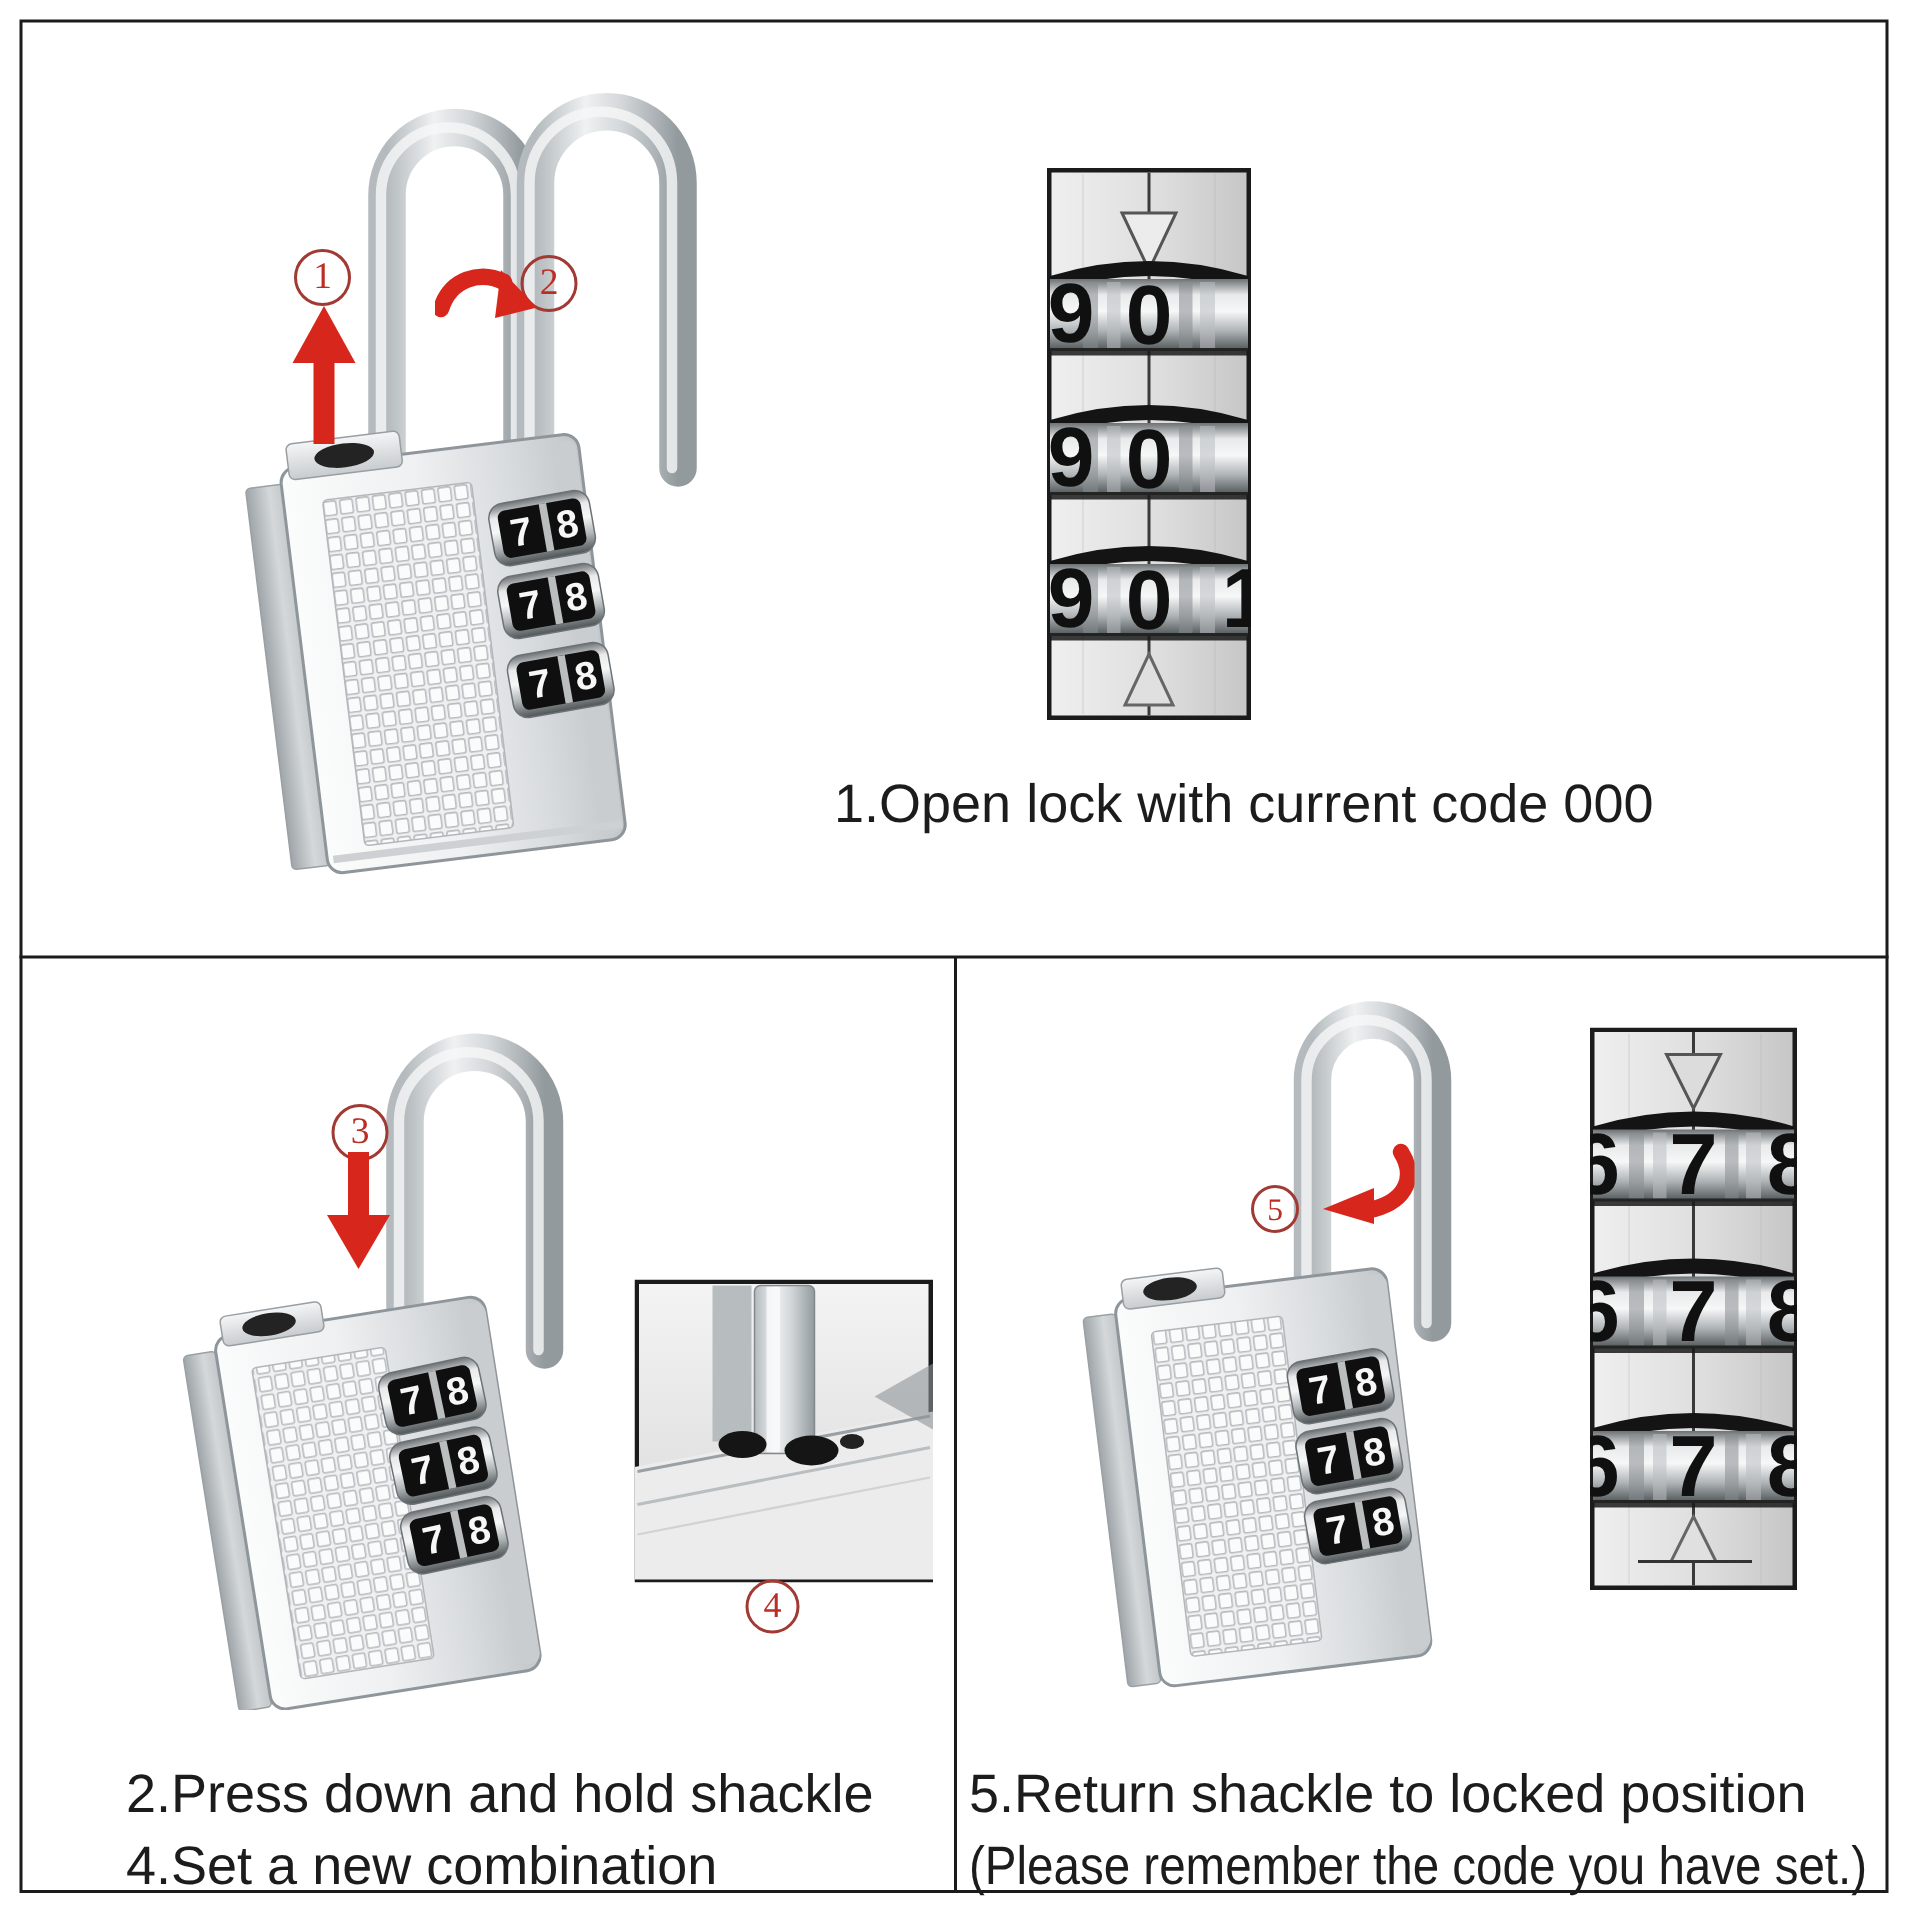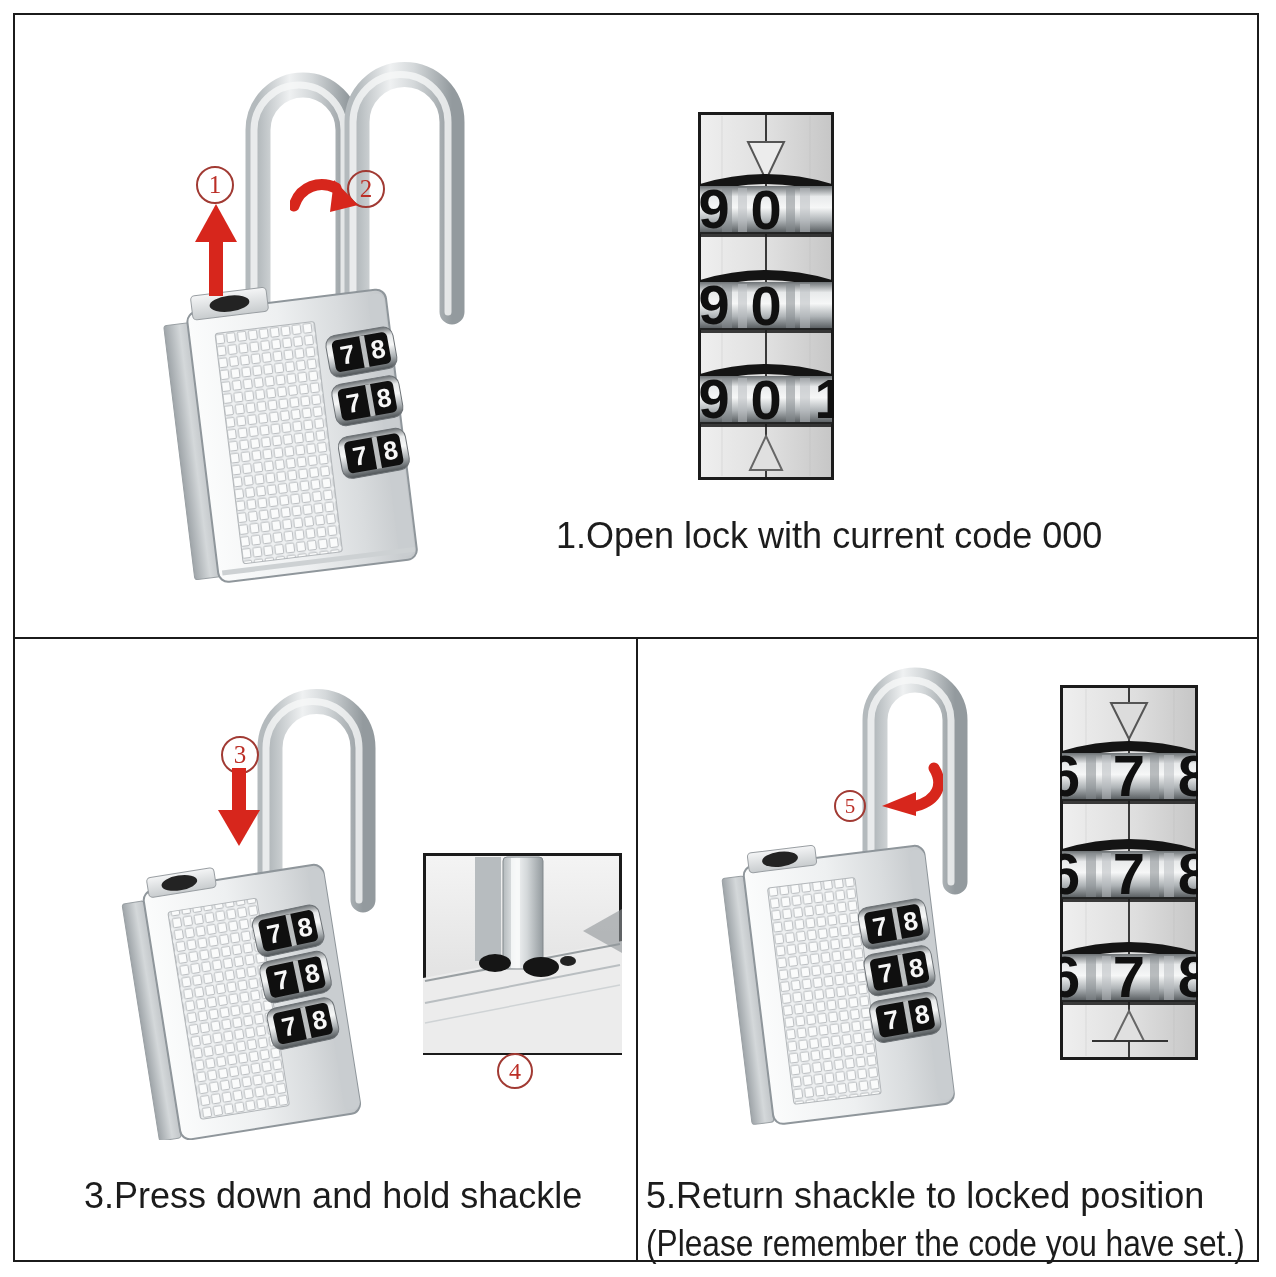--- a/index.html
+++ b/index.html
@@ -240,21 +240,22 @@
     <ellipse cx="72" cy="110" rx="16" ry="9" fill="#151515"></ellipse>
     <ellipse cx="118" cy="114" rx="18" ry="10" fill="#151515"></ellipse>
     <ellipse cx="145" cy="108" rx="8" ry="5" fill="#222"></ellipse>
     <polygon points="199,56 199,100 160,78" fill="#8f9598" opacity=".6"></polygon>
   </svg>
   <div class="abs marker m34" style="left:497px;top:1053px">
     <span>4</span>
   </div>
 
   <div class="abs steps" style="left:84px;top:1172px">
-    <p>3.Press down and hold shackle</p>
+    <p>2.Press down and hold shackle</p>
+    <p>4.Set a new combination</p>
   </div>
 
   <svg class="abs" style="left:715px;top:650px" width="280" height="480" viewBox="0 0 280 480">
     <g>
       <path class="shp" d="M160,217 L160,70 A40,40 0 0 1 240,70 L240,232"></path>
       <path class="shh" d="M160,217 L160,70 A40,40 0 0 1 240,70 L240,232" transform="translate(-4,0)"></path>
     </g>
     <g transform="rotate(-7 125 345)">
       <rect x="22" y="215" width="22" height="248" rx="3" fill="url(#gSide)" stroke="#9aa0a4"></rect>
       <rect x="44" y="206" width="182" height="260" rx="10" fill="url(#gBody)" stroke="#8f969b" stroke-width="2"></rect>

